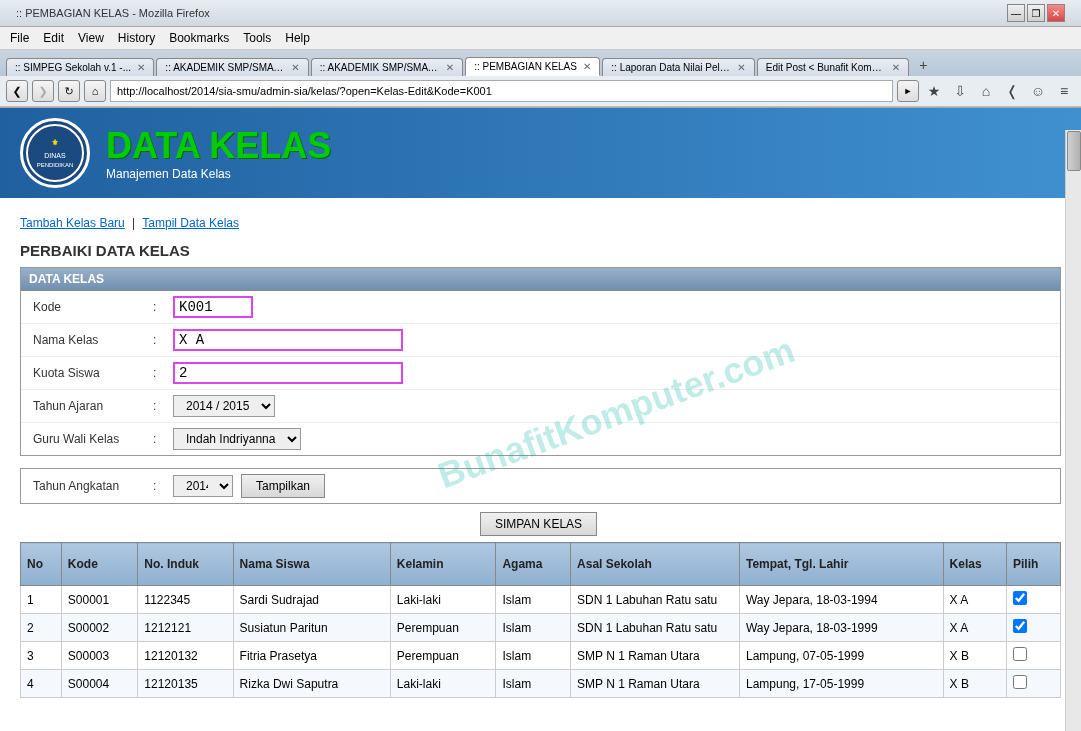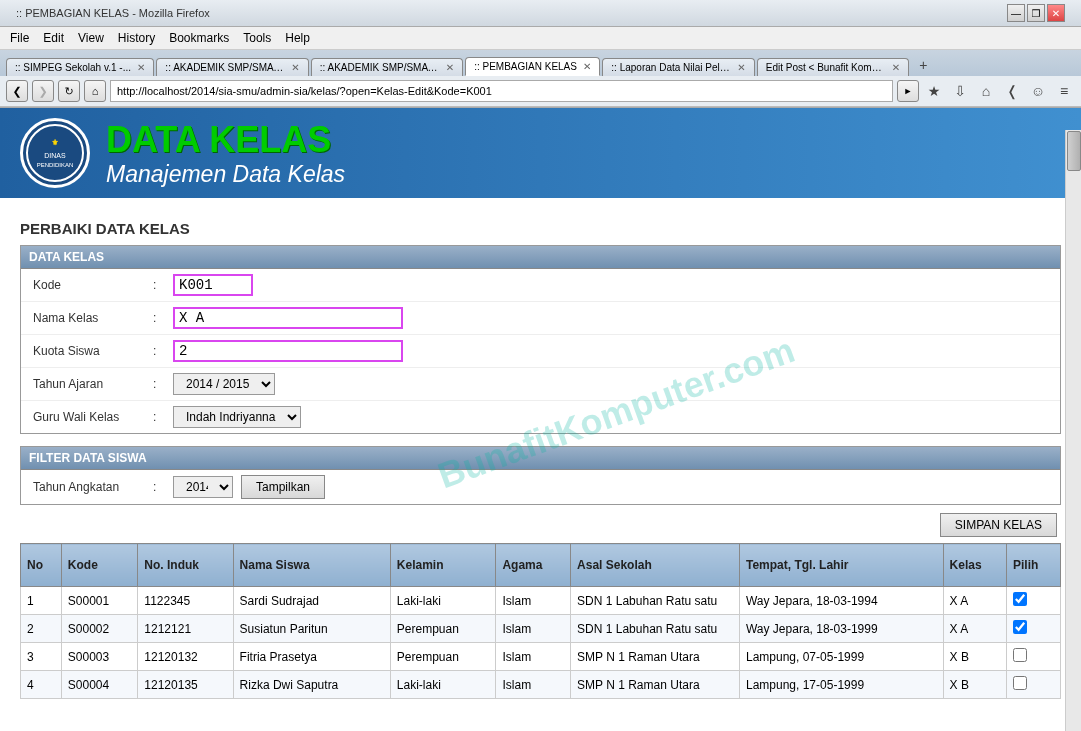--- a/index.html
+++ b/index.html
@@ -70,21 +70,21 @@
       background: linear-gradient(to right, #2060a0, #4090d0);
       display: flex; align-items: center; padding: 10px 20px; gap: 16px;
     }
     .logo-circle {
       width: 70px; height: 70px; border-radius: 50%; background: #1a4a80; border: 3px solid #fff;
       display: flex; align-items: center; justify-content: center; color: #fff; font-size: 10px;
       overflow: hidden;
     }
     .header-text-block { }
     .header-title { font-size: 36px; font-weight: bold; color: #00cc00; text-shadow: 1px 1px #006600; font-family: Arial Black, sans-serif; }
-    .header-subtitle { font-size: 23px; color: #fff; font-style: italic; }
+    .header-subtitle { font-size: 12px; color: #fff; }
 
     
     .scrollbar {
       position: absolute; right: 0; top: 0; width: 16px; height: 100%;
       background: #e8e8e8; border-left: 1px solid #ccc;
     }
     .scrollbar-thumb {
       width: 14px; height: 40px; background: linear-gradient(to right, #d0d0d0, #b0b0b0);
       border: 1px solid #888; margin: 1px; border-radius: 2px;
     }
@@ -112,21 +112,21 @@
     .form-colon { width: 20px; color: #333; }
     .form-input { height: 22px; border: 2px solid #d946ef; padding: 2px 4px; font-size: 14px; font-family: Liberation Mono, monospace; }
     .form-select { height: 22px; border: 1px solid #999; padding: 2px 8px; font-size: 12px; }
     .input-short { width: 80px; }
     .input-medium { width: 230px; }
 
     
     .filter-section { border: 1px solid #999; margin-bottom: 8px; }
 
     
-    .save-btn-area { display: flex; justify-content: flex-end; margin: 6px 0; padding-right: 4px; }
+    .save-btn-area { display: flex; justify-content: center; margin: 6px 0; padding-right: 4px; }
     .save-btn {
       padding: 4px 14px; background: linear-gradient(to bottom, #f0f0f0, #d8d8d8);
       border: 1px solid #888; cursor: pointer; font-size: 12px; font-weight: normal;
     }
 
     
     .data-table { width: 100%; border-collapse: collapse; font-size: 12px; }
     .data-table th {
       background: linear-gradient(to bottom, #b0c8e0, #8fb0d0);
       border: 1px solid #888; padding: 14px 6px; text-align: left; font-weight: bold; color: #222;
@@ -228,20 +228,25 @@
       </svg>
     </div>
     <div class="header-text-block">
       <div class="header-title">DATA KELAS</div>
       <div class="header-subtitle">Manajemen Data Kelas</div>
     </div>
   </div>
 
   <div class="content-area">
 
+    <div class="nav-links">
+      <a class="nav-link">Tambah Kelas Baru</a>
+      <span class="nav-sep">|</span>
+      <a class="nav-link">Tampil Data Kelas</a>
+    </div>
 
     <div class="section-title">PERBAIKI DATA KELAS</div>
 
     <div class="form-section">
       <div class="form-section-header">DATA KELAS</div>
 
       <div class="form-row">
         <span class="form-label">Kode</span>
         <span class="form-colon">:</span>
         <input class="form-input input-short" type="text" value="K001" style="">
@@ -271,21 +276,20 @@
       <div class="form-row">
         <span class="form-label">Guru Wali Kelas</span>
         <span class="form-colon">:</span>
         <select class="form-select">
           <option>Indah Indriyanna</option>
         </select>
       </div>
     </div>
 
     <div class="filter-section form-section">
-      <div class="form-section-header">FILTER DATA SISWA</div>
       <div class="form-row">
         <span class="form-label">Tahun Angkatan</span>
         <span class="form-colon">:</span>
         <select class="form-select" style="width:60px;margin-right:8px;">
           <option>2014</option>
           <option>2013</option>
         </select>
         <button class="save-btn">Tampilkan</button>
       </div>
     </div>

